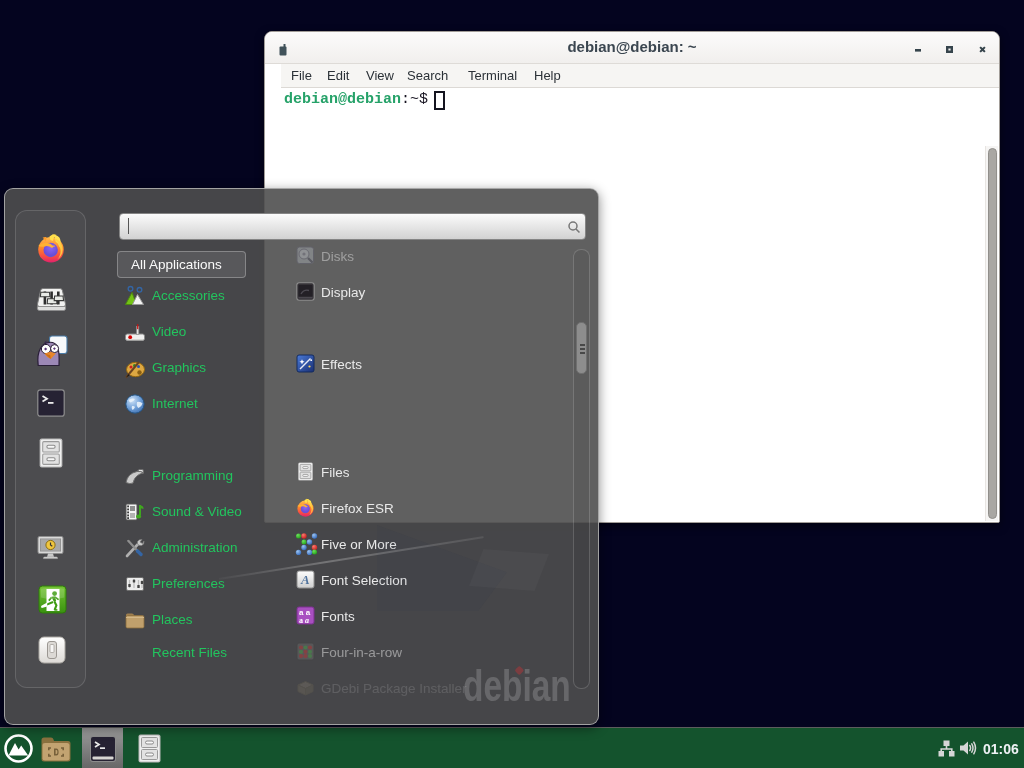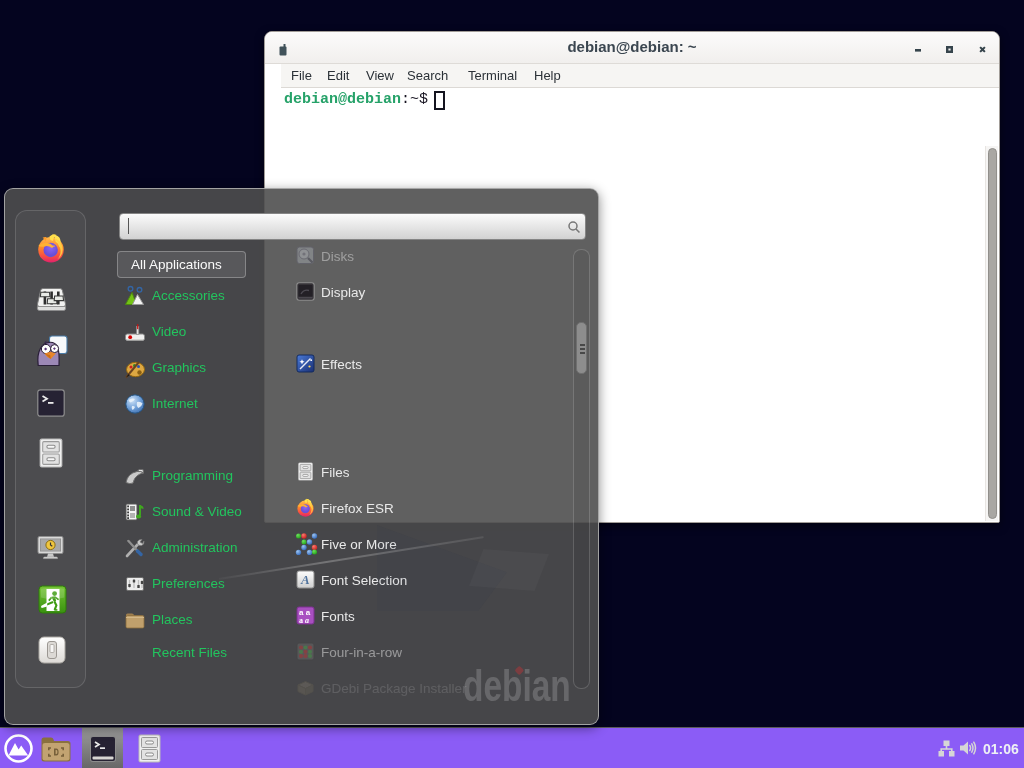--- a/index.html
+++ b/index.html
@@ -44,21 +44,21 @@
     position:absolute; right:1px; top:57px; bottom:1px; width:13px;
     background:#f6f5f4; border-left:1px solid #e8e5e2;
   }
   #tthumb {
     position:absolute; left:2px; top:2px; bottom:2px; width:9px;
     background:#a9a7a3; border:1px solid #918f8b; border-radius:5px;
   }
   
   #taskbar {
     position:absolute; left:0; top:727px; width:1024px; height:41px;
-    background:#8b5cf6; border-top:1px solid #5d5d5d;
+    background:#14532d; border-top:1px solid #5d5d5d;
   }
   #termbtn {
     position:absolute; left:82px; top:0; width:41px; height:41px;
     background:linear-gradient(#9b9b9b,#666666);
   }
   #clock {
     position:absolute; left:983px; top:13px; font-size:14px; font-weight:bold;
     color:#eef1f4; letter-spacing:0px;
   }
   

